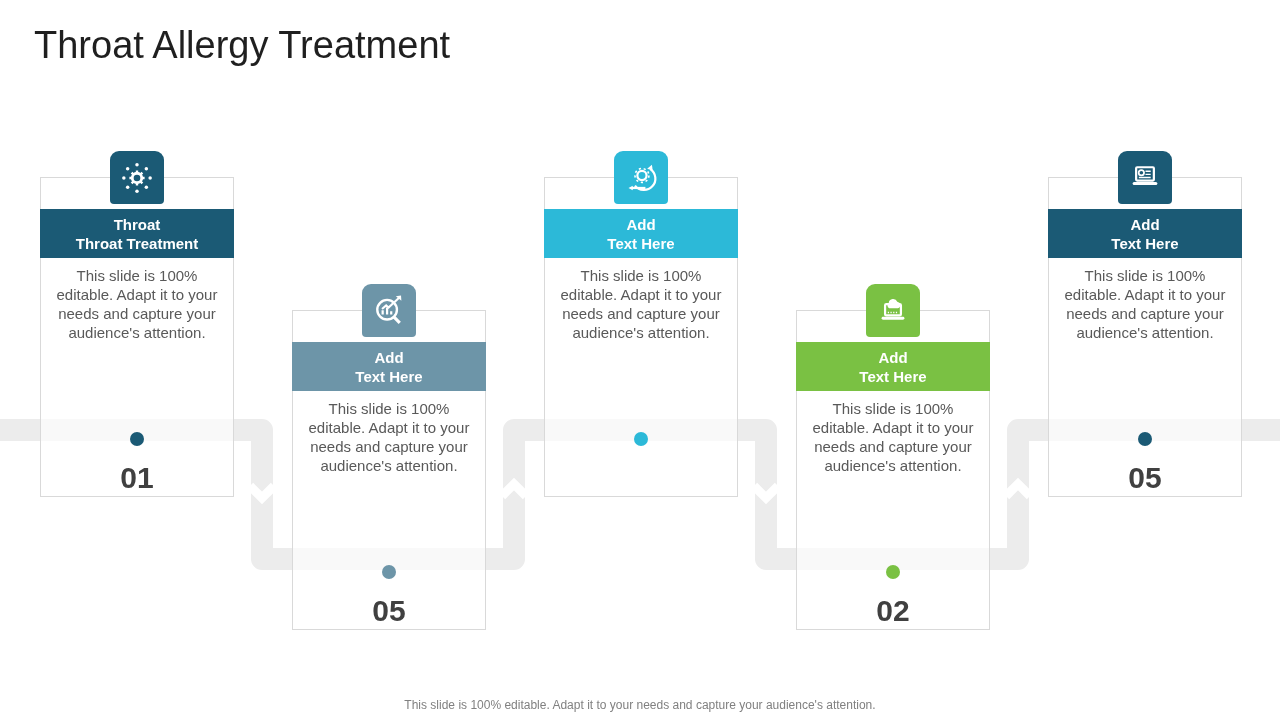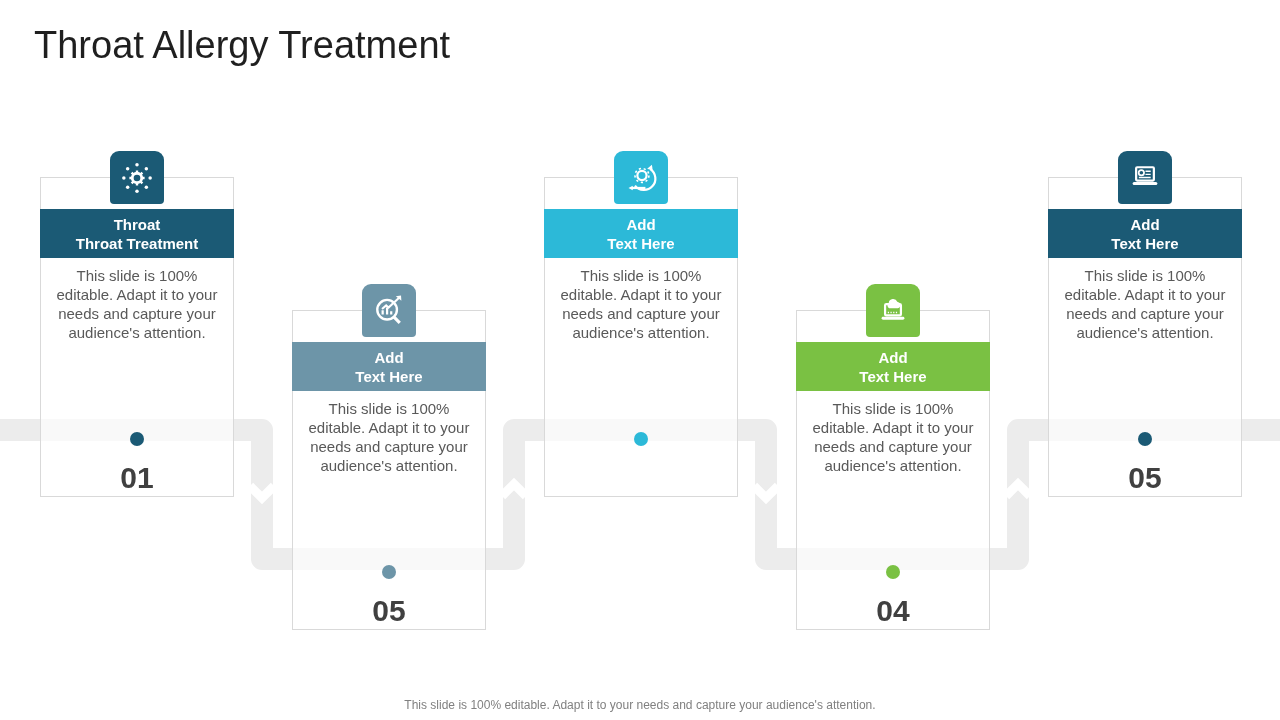--- a/index.html
+++ b/index.html
@@ -117,21 +117,21 @@
         <path d="M8.7 12.9h.8 M10.4 12.9h.8 M12.1 12.9h.8 M13.8 12.9h.8" stroke="#fff" stroke-width="1"></path>
         <rect x="4.8" y="15.7" width="14.4" height="1.8" rx="0.9" fill="#fff"></rect>
       </svg>
     </div>
     <div class="band" style="background-color: rgb(122, 193, 67);">
       <span>Add</span>
       <span>Text Here</span>
     </div>
     <div class="body-text">This slide is 100% editable. Adapt it to your needs and capture your audience's attention.</div>
     <div class="dot" style="background-color: rgb(122, 193, 67);"></div>
-    <div class="num">04</div>
+    <div class="num">02</div>
   </div>
 
   <div class="card pos-top" style="left:1048px">
     <div class="icon-box" style="background-color: rgb(27, 90, 117);">
       <svg viewBox="0 0 24 24">
         <rect x="6.4" y="5.2" width="11.2" height="8.4" rx="0.6" fill="none" stroke="#fff" stroke-width="1.4"></rect>
         <circle cx="9.7" cy="8.7" r="1.7" fill="none" stroke="#fff" stroke-width="1.1"></circle>
         <path d="M12.3 7.7h3.3 M12.3 9.7h3.3 M8.1 11.7h7.5" stroke="#fff" stroke-width="0.9"></path>
         <rect x="4.2" y="14.5" width="15.6" height="1.9" rx="0.95" fill="#fff"></rect>
       </svg>

